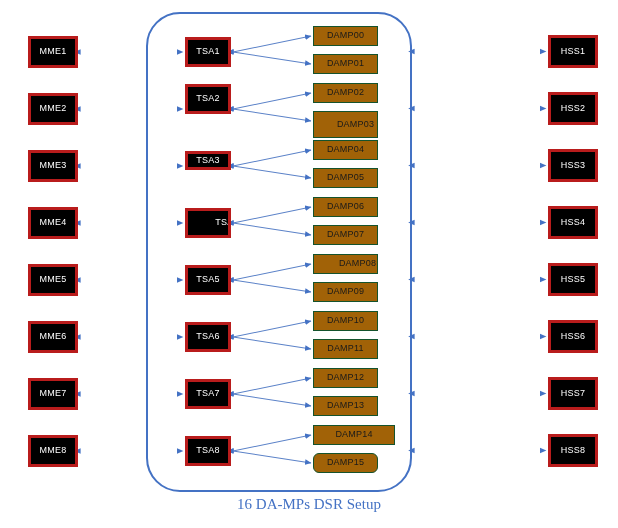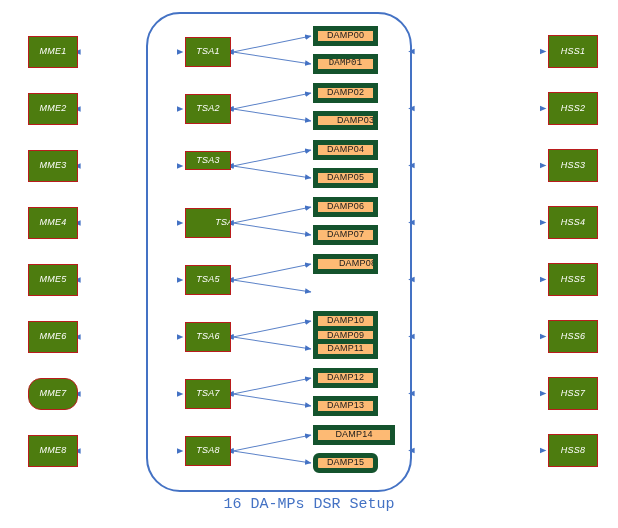--- a/index.html
+++ b/index.html
@@ -31,30 +31,29 @@
     box-sizing: border-box;
     display: flex;
     align-items: center;
     justify-content: center;
     text-align: center;
     line-height: 1.05;
     white-space: nowrap;
     overflow: hidden;
   }
   .node-blue {
-    background: #4d7c0f;
-    border: 1px solid #b91c1c;
+    background: #000000;
+    border: 3px solid #b91c1c;
     color: #ffffff;
     font-size: 9px;
     letter-spacing: 0.2px;
-    font-style: italic;
   }
   .node-orange {
-    background: #fdba74;
-    border: 5px solid #14532d;
+    background: #a16207;
+    border: 1px solid #14532d;
     color: #1a1a1a;
     font-size: 9px;
     letter-spacing: 0.2px;
   }
   #dsr-boundary {
     position: absolute;
     left: 146px;
     top: 12px;
     width: 266px;
     height: 480px;
@@ -64,21 +63,21 @@
     box-sizing: border-box;
   }
   #caption {
     position: absolute;
     left: 0;
     top: 496px;
     width: 618px;
     text-align: center;
     color: #4472C4;
     font-size: 15px;
-    font-family: Liberation Mono, monospace;
+    font-family: Liberation Serif, serif;
   }
 </style>
 </head>
 <body>
 
 <div id="canvas">
 
   <svg id="edges" viewBox="0 0 618 528" xmlns="http://www.w3.org/2000/svg">
     <defs>
       <marker id="ah-end" markerWidth="7" markerHeight="7" refX="6" refY="3.5" orient="auto" markerUnits="userSpaceOnUse">
@@ -135,44 +134,44 @@
 
   <div id="dsr-boundary"></div>
 
   <div id="col-mme">
       <div class="node node-blue" style="left: 28px; top: 36px; width: 50px; height: 32px;">MME1</div>
       <div class="node node-blue" style="left: 28px; top: 93px; width: 50px; height: 32px;">MME2</div>
       <div class="node node-blue" style="left: 28px; top: 150px; width: 50px; height: 32px;">MME3</div>
       <div class="node node-blue" style="left: 28px; top: 207px; width: 50px; height: 32px;">MME4</div>
       <div class="node node-blue" style="left: 28px; top: 264px; width: 50px; height: 32px;">MME5</div>
       <div class="node node-blue" style="left: 28px; top: 321px; width: 50px; height: 32px;">MME6</div>
-      <div class="node node-blue" style="left: 28px; top: 378px; width: 50px; height: 32px; border-radius: 13px;">MME7</div>
+      <div class="node node-blue" style="left: 28px; top: 378px; width: 50px; height: 32px;">MME7</div>
       <div class="node node-blue" style="left: 28px; top: 435px; width: 50px; height: 32px;">MME8</div>
     </div>
   <div id="col-tsa">
       <div class="node node-blue" style="left: 185px; top: 37px; width: 46px; height: 30px;">TSA1</div>
-      <div class="node node-blue" style="left: 185px; top: 94px; width: 46px; height: 30px;">TSA2</div>
+      <div class="node node-blue" style="left: 185px; top: 84px; width: 46px; height: 30px;">TSA2</div>
       <div class="node node-blue" style="left: 185px; top: 151px; width: 46px; height: 19px;">TSA3</div>
       <div class="node node-blue" style="left: 185px; top: 208px; width: 46px; height: 30px; padding-left: 38px;">TSA4</div>
       <div class="node node-blue" style="left: 185px; top: 265px; width: 46px; height: 30px;">TSA5</div>
       <div class="node node-blue" style="left: 185px; top: 322px; width: 46px; height: 30px;">TSA6</div>
       <div class="node node-blue" style="left: 185px; top: 379px; width: 46px; height: 30px;">TSA7</div>
       <div class="node node-blue" style="left: 185px; top: 436px; width: 46px; height: 30px;">TSA8</div>
     </div>
   <div id="col-damp">
       <div class="node node-orange" style="left: 313px; top: 26px; width: 65px; height: 20px;">DAMP00</div>
-      <div class="node node-orange" style="left: 313px; top: 54px; width: 65px; height: 20px; font-family: Liberation Mono, monospace;">DAMP01</div>
+      <div class="node node-orange" style="left: 313px; top: 54px; width: 65px; height: 20px;">DAMP01</div>
       <div class="node node-orange" style="left: 313px; top: 83px; width: 65px; height: 20px;">DAMP02</div>
-      <div class="node node-orange" style="left: 313px; top: 111px; width: 65px; height: 19px; padding-left: 20px;">DAMP03</div>
+      <div class="node node-orange" style="left: 313px; top: 111px; width: 65px; height: 27px; padding-left: 20px;">DAMP03</div>
       <div class="node node-orange" style="left: 313px; top: 140px; width: 65px; height: 20px;">DAMP04</div>
       <div class="node node-orange" style="left: 313px; top: 168px; width: 65px; height: 20px;">DAMP05</div>
       <div class="node node-orange" style="left: 313px; top: 197px; width: 65px; height: 20px;">DAMP06</div>
       <div class="node node-orange" style="left: 313px; top: 225px; width: 65px; height: 20px;">DAMP07</div>
       <div class="node node-orange" style="left: 313px; top: 254px; width: 65px; height: 20px; padding-left: 24px;">DAMP08</div>
-      <div class="node node-orange" style="left: 313px; top: 282px; width: 65px; height: 20px; margin-top: 44px;">DAMP09</div>
+      <div class="node node-orange" style="left: 313px; top: 282px; width: 65px; height: 20px;">DAMP09</div>
       <div class="node node-orange" style="left: 313px; top: 311px; width: 65px; height: 20px;">DAMP10</div>
       <div class="node node-orange" style="left: 313px; top: 339px; width: 65px; height: 20px;">DAMP11</div>
       <div class="node node-orange" style="left: 313px; top: 368px; width: 65px; height: 20px;">DAMP12</div>
       <div class="node node-orange" style="left: 313px; top: 396px; width: 65px; height: 20px;">DAMP13</div>
       <div class="node node-orange" style="left: 313px; top: 425px; width: 82px; height: 20px;">DAMP14</div>
       <div class="node node-orange" style="left: 313px; top: 453px; width: 65px; height: 20px; border-radius: 6px;">DAMP15</div>
     </div>
   <div id="col-hss">
       <div class="node node-blue" style="left: 548px; top: 35px; width: 50px; height: 33px;">HSS1</div>
       <div class="node node-blue" style="left: 548px; top: 92px; width: 50px; height: 33px;">HSS2</div>

